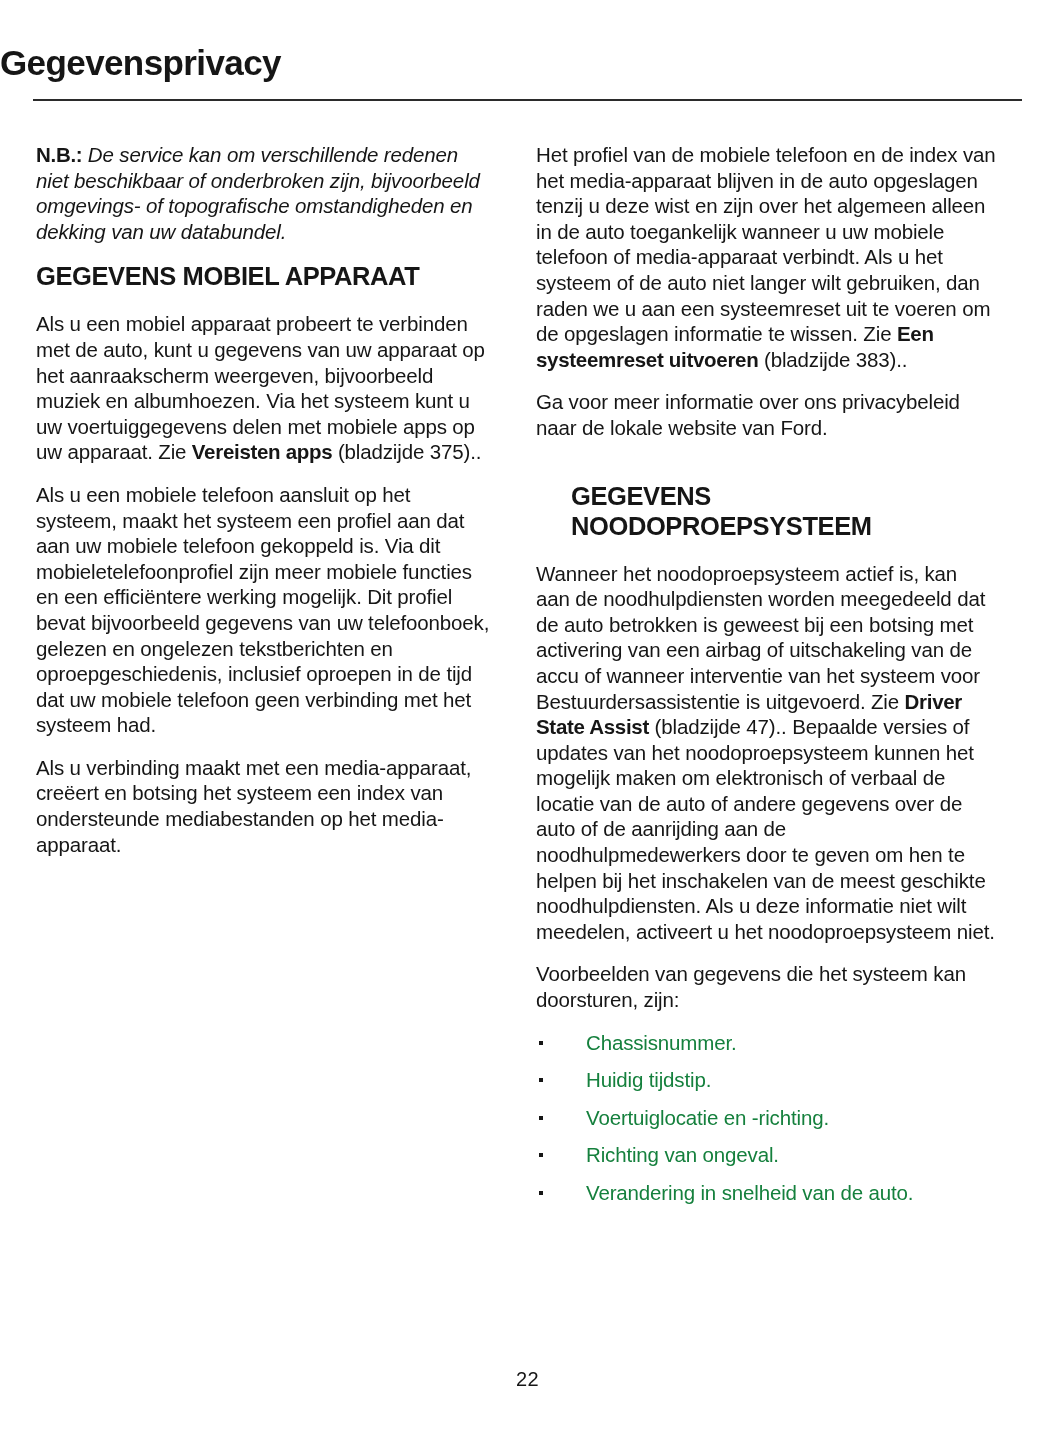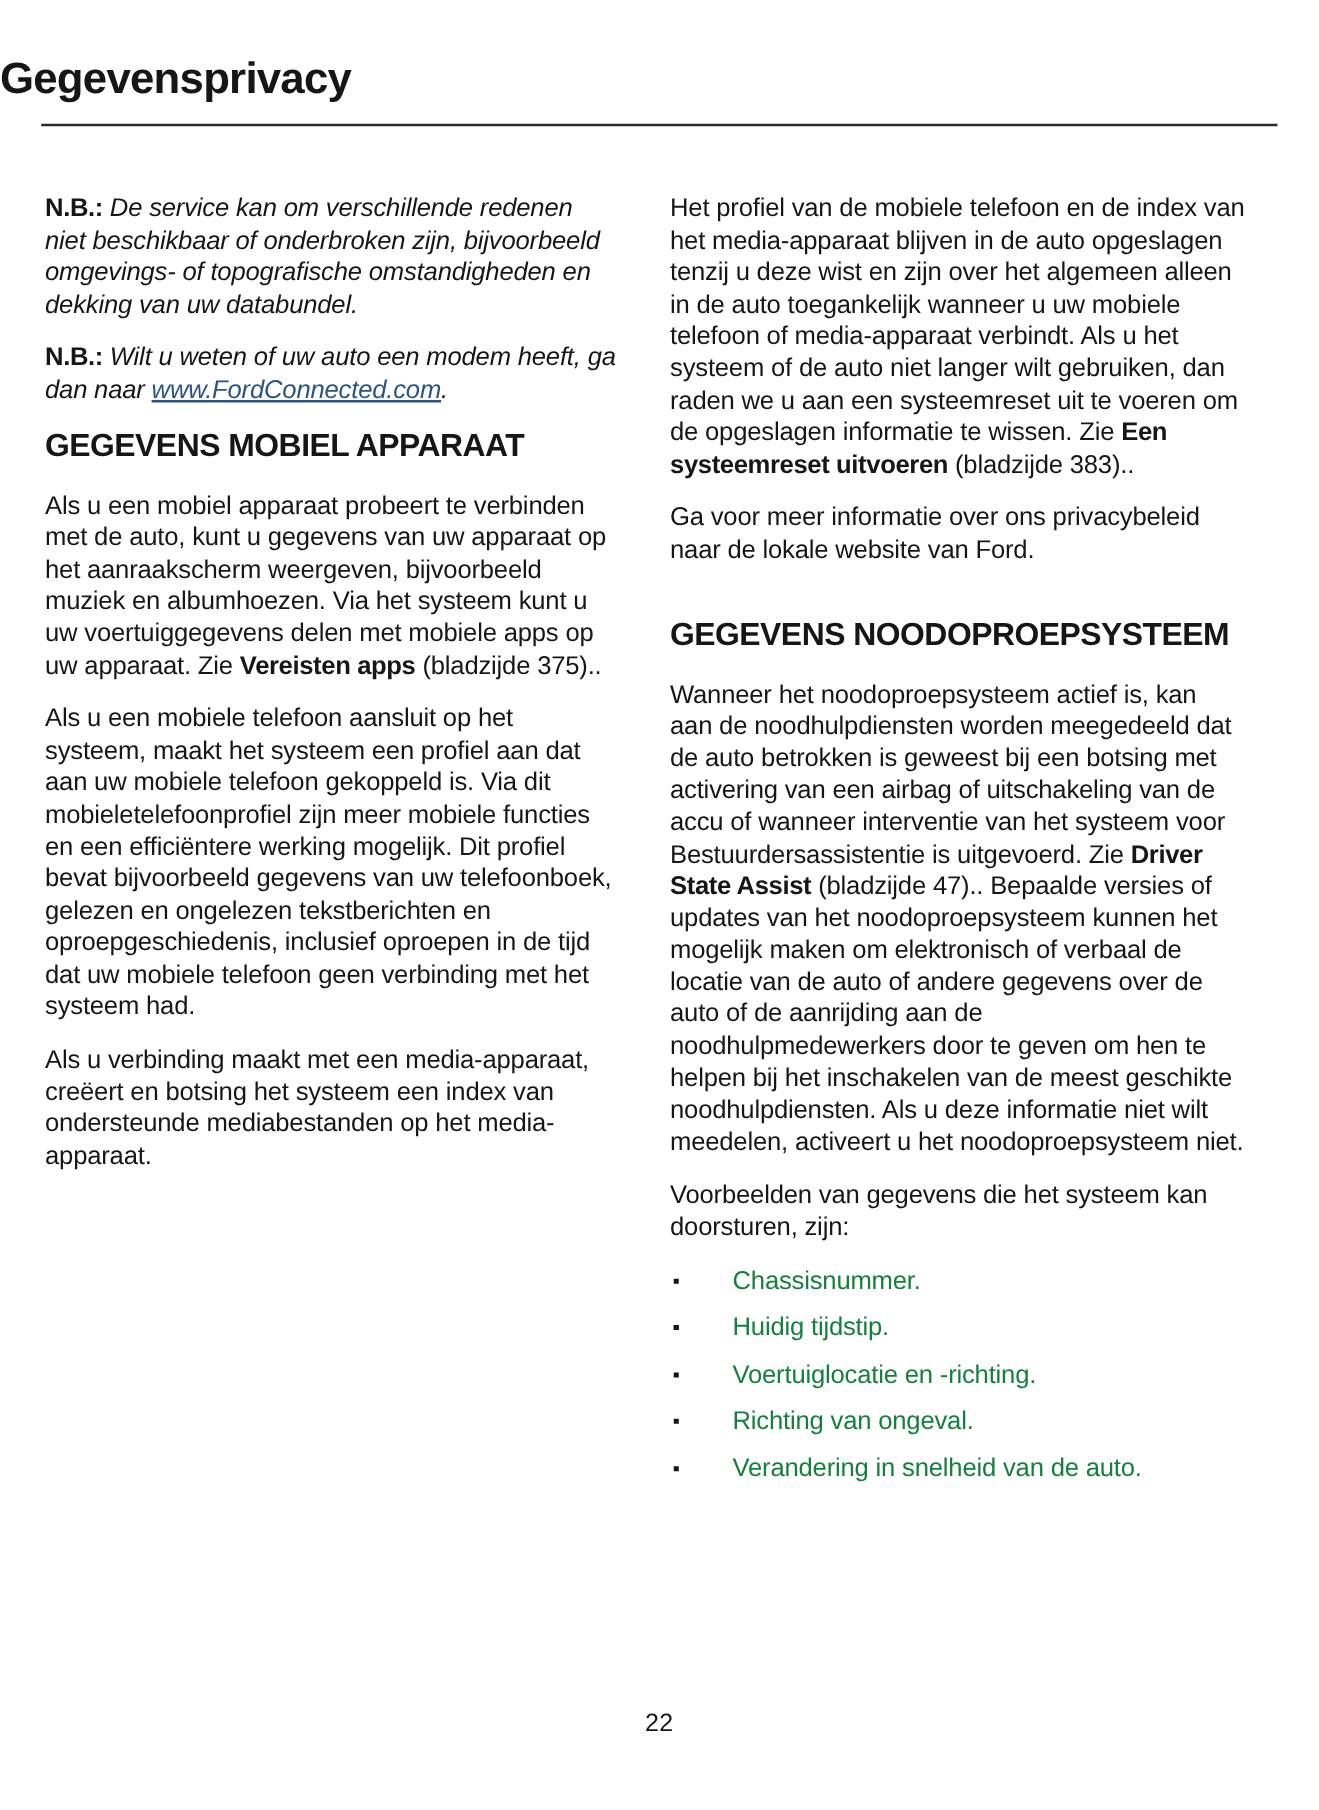--- a/index.html
+++ b/index.html
@@ -48,21 +48,21 @@
   
   .columns {
     position: absolute;
     left: 36px;
     top: 142px;
     width: 986px;
     height: 1180px;
   }
   .col {
     position: absolute;
-    top: 12px;
+    top: 0;
     width: 460px;
   }
   .col-left  { left: 0; }
   .col-right { left: 500px; }
 
   
   p {
     margin: 0 0 17px 0;
     font-size: 20.5px;
     line-height: 25.6px;
@@ -90,21 +90,21 @@
   h2.section-heading {
     margin: 22px 0 20px 0;
     font-size: 25.5px;
     line-height: 30px;
     font-weight: bold;
     text-transform: uppercase;
     letter-spacing: -0.4px;
     color: #161616;
   }
   .col-left h2.section-heading { margin-top: 12px; }
-  .col-right h2.section-heading { margin-top: 40px; }
+  .col-right h2.section-heading { margin-top: 40px; margin-left: 35px; }
 
   
   ul.bullets {
     margin: 6px 0 0 0;
     padding: 0;
     list-style: none;
   }
   ul.bullets li {
     position: relative;
     padding-left: 50px;
@@ -147,21 +147,20 @@
     <div class="page-title">Gegevensprivacy</div>
   </div>
   <div class="header-rule"></div>
 
   <div class="columns">
 
     <div class="col col-left">
 
       <p class="note"><span class="nb">N.B.:</span><span> De service kan om verschillende redenen niet beschikbaar of onderbroken zijn, bijvoorbeeld omgevings- of topografische omstandigheden en dekking van uw databundel.</span></p>
 
-      <p class="note"><span class="nb">N.B.:</span><span> Wilt u weten of uw auto een modem heeft, ga dan naar </span><a class="link" href="#">www.FordConnected.com</a><span>.</span></p>
 
       <h2 class="section-heading">GEGEVENS MOBIEL APPARAAT</h2>
 
       <p><span>Als u een mobiel apparaat probeert te verbinden met de auto, kunt u gegevens van uw apparaat op het aanraakscherm weergeven, bijvoorbeeld muziek en albumhoezen. Via het systeem kunt u uw voertuiggegevens delen met mobiele apps op uw apparaat.  Zie </span><span class="xref">Vereisten apps</span><span> (bladzijde 375)..</span></p>
 
       <p>Als u een mobiele telefoon aansluit op het systeem, maakt het systeem een profiel aan dat aan uw mobiele telefoon gekoppeld is. Via dit mobieletelefoonprofiel zijn meer mobiele functies en een efficiëntere werking mogelijk. Dit profiel bevat bijvoorbeeld gegevens van uw telefoonboek, gelezen en ongelezen tekstberichten en oproepgeschiedenis, inclusief oproepen in de tijd dat uw mobiele telefoon geen verbinding met het systeem had.</p>
 
       <p>Als u verbinding maakt met een media-apparaat, creëert en botsing het systeem een index van ondersteunde mediabestanden op het media-apparaat.</p>
 
     </div>

